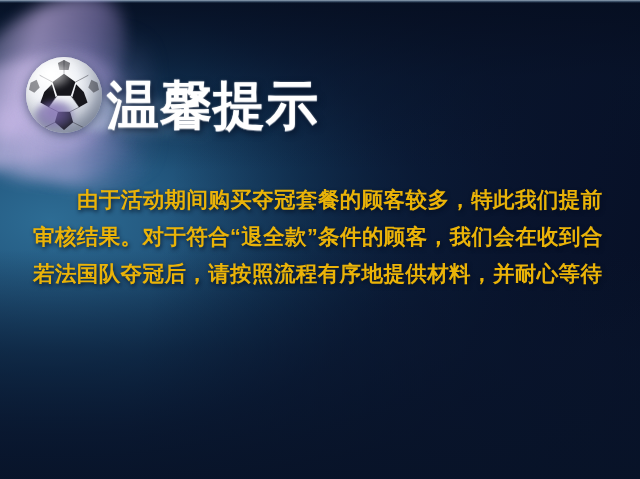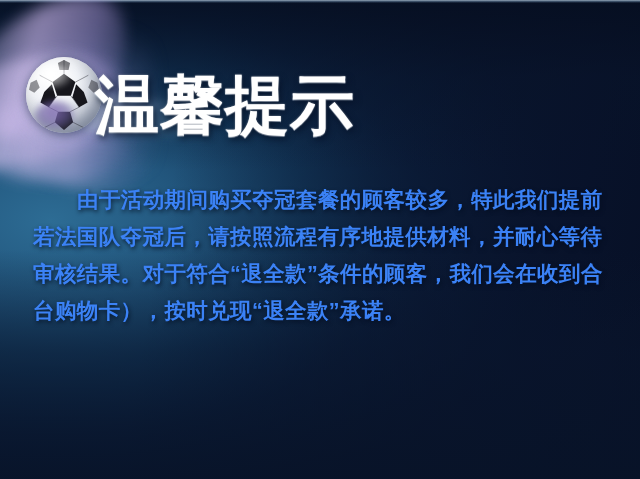--- a/index.html
+++ b/index.html
@@ -142,23 +142,23 @@
     left: 16%; top: 10%;
     width: 44%; height: 32%;
     border-radius: 50%;
     background: radial-gradient(ellipse at 40% 38%, rgba(255,255,255,0.85) 0%, rgba(255,255,255,0.22) 58%, rgba(255,255,255,0) 80%);
     filter: blur(2px);
   }
 
   
   .title {
     position: absolute;
-    left: 95px;
+    left: 107px;
     top: 76px;
-    font-size: 64px;
+    font-size: 52px;
     line-height: 58px;
     font-weight: bold;
     color: #ffffff;
     letter-spacing: 1px;
     white-space: nowrap;
     text-shadow:
       0 0 2px rgba(255,255,255,0.55),
       2px 3px 7px rgba(5,15,36,0.85),
       0 1px 0 rgba(210,224,240,0.9);
   }
@@ -167,21 +167,21 @@
   .body-text {
     position: absolute;
     left: 33px;
     top: 182px;
     width: 580px;
   }
   .body-line {
     font-size: 21.5px;
     line-height: 37px;
     font-weight: bold;
-    color: #3b82f6;
+    color: #eab308;
     letter-spacing: 0.4px;
     white-space: nowrap;
     text-shadow: 1px 2px 4px rgba(4,12,30,0.8);
   }
   .body-line.indent { text-indent: 44px; }
 </style>
 </head>
 <body>
 
 <div id="poster">
@@ -218,18 +218,17 @@
       </svg>
       <div class="ball-violet"></div>
       <div class="ball-hl"></div>
     </div>
   </div>
 
   <div class="title">温馨提示</div>
 
   <div class="body-text">
     <div class="body-line indent">由于活动期间购买夺冠套餐的顾客较多，特此我们提前</div>
+    <div class="body-line">审核结果。对于符合“退全款”条件的顾客，我们会在收到合</div>
     <div class="body-line">若法国队夺冠后，请按照流程有序地提供材料，并耐心等待</div>
-    <div class="body-line">审核结果。对于符合“退全款”条件的顾客，我们会在收到合</div>
-    <div class="body-line">台购物卡），按时兑现“退全款”承诺。</div>
   </div>
 
 </div>
 
 </body></html>

